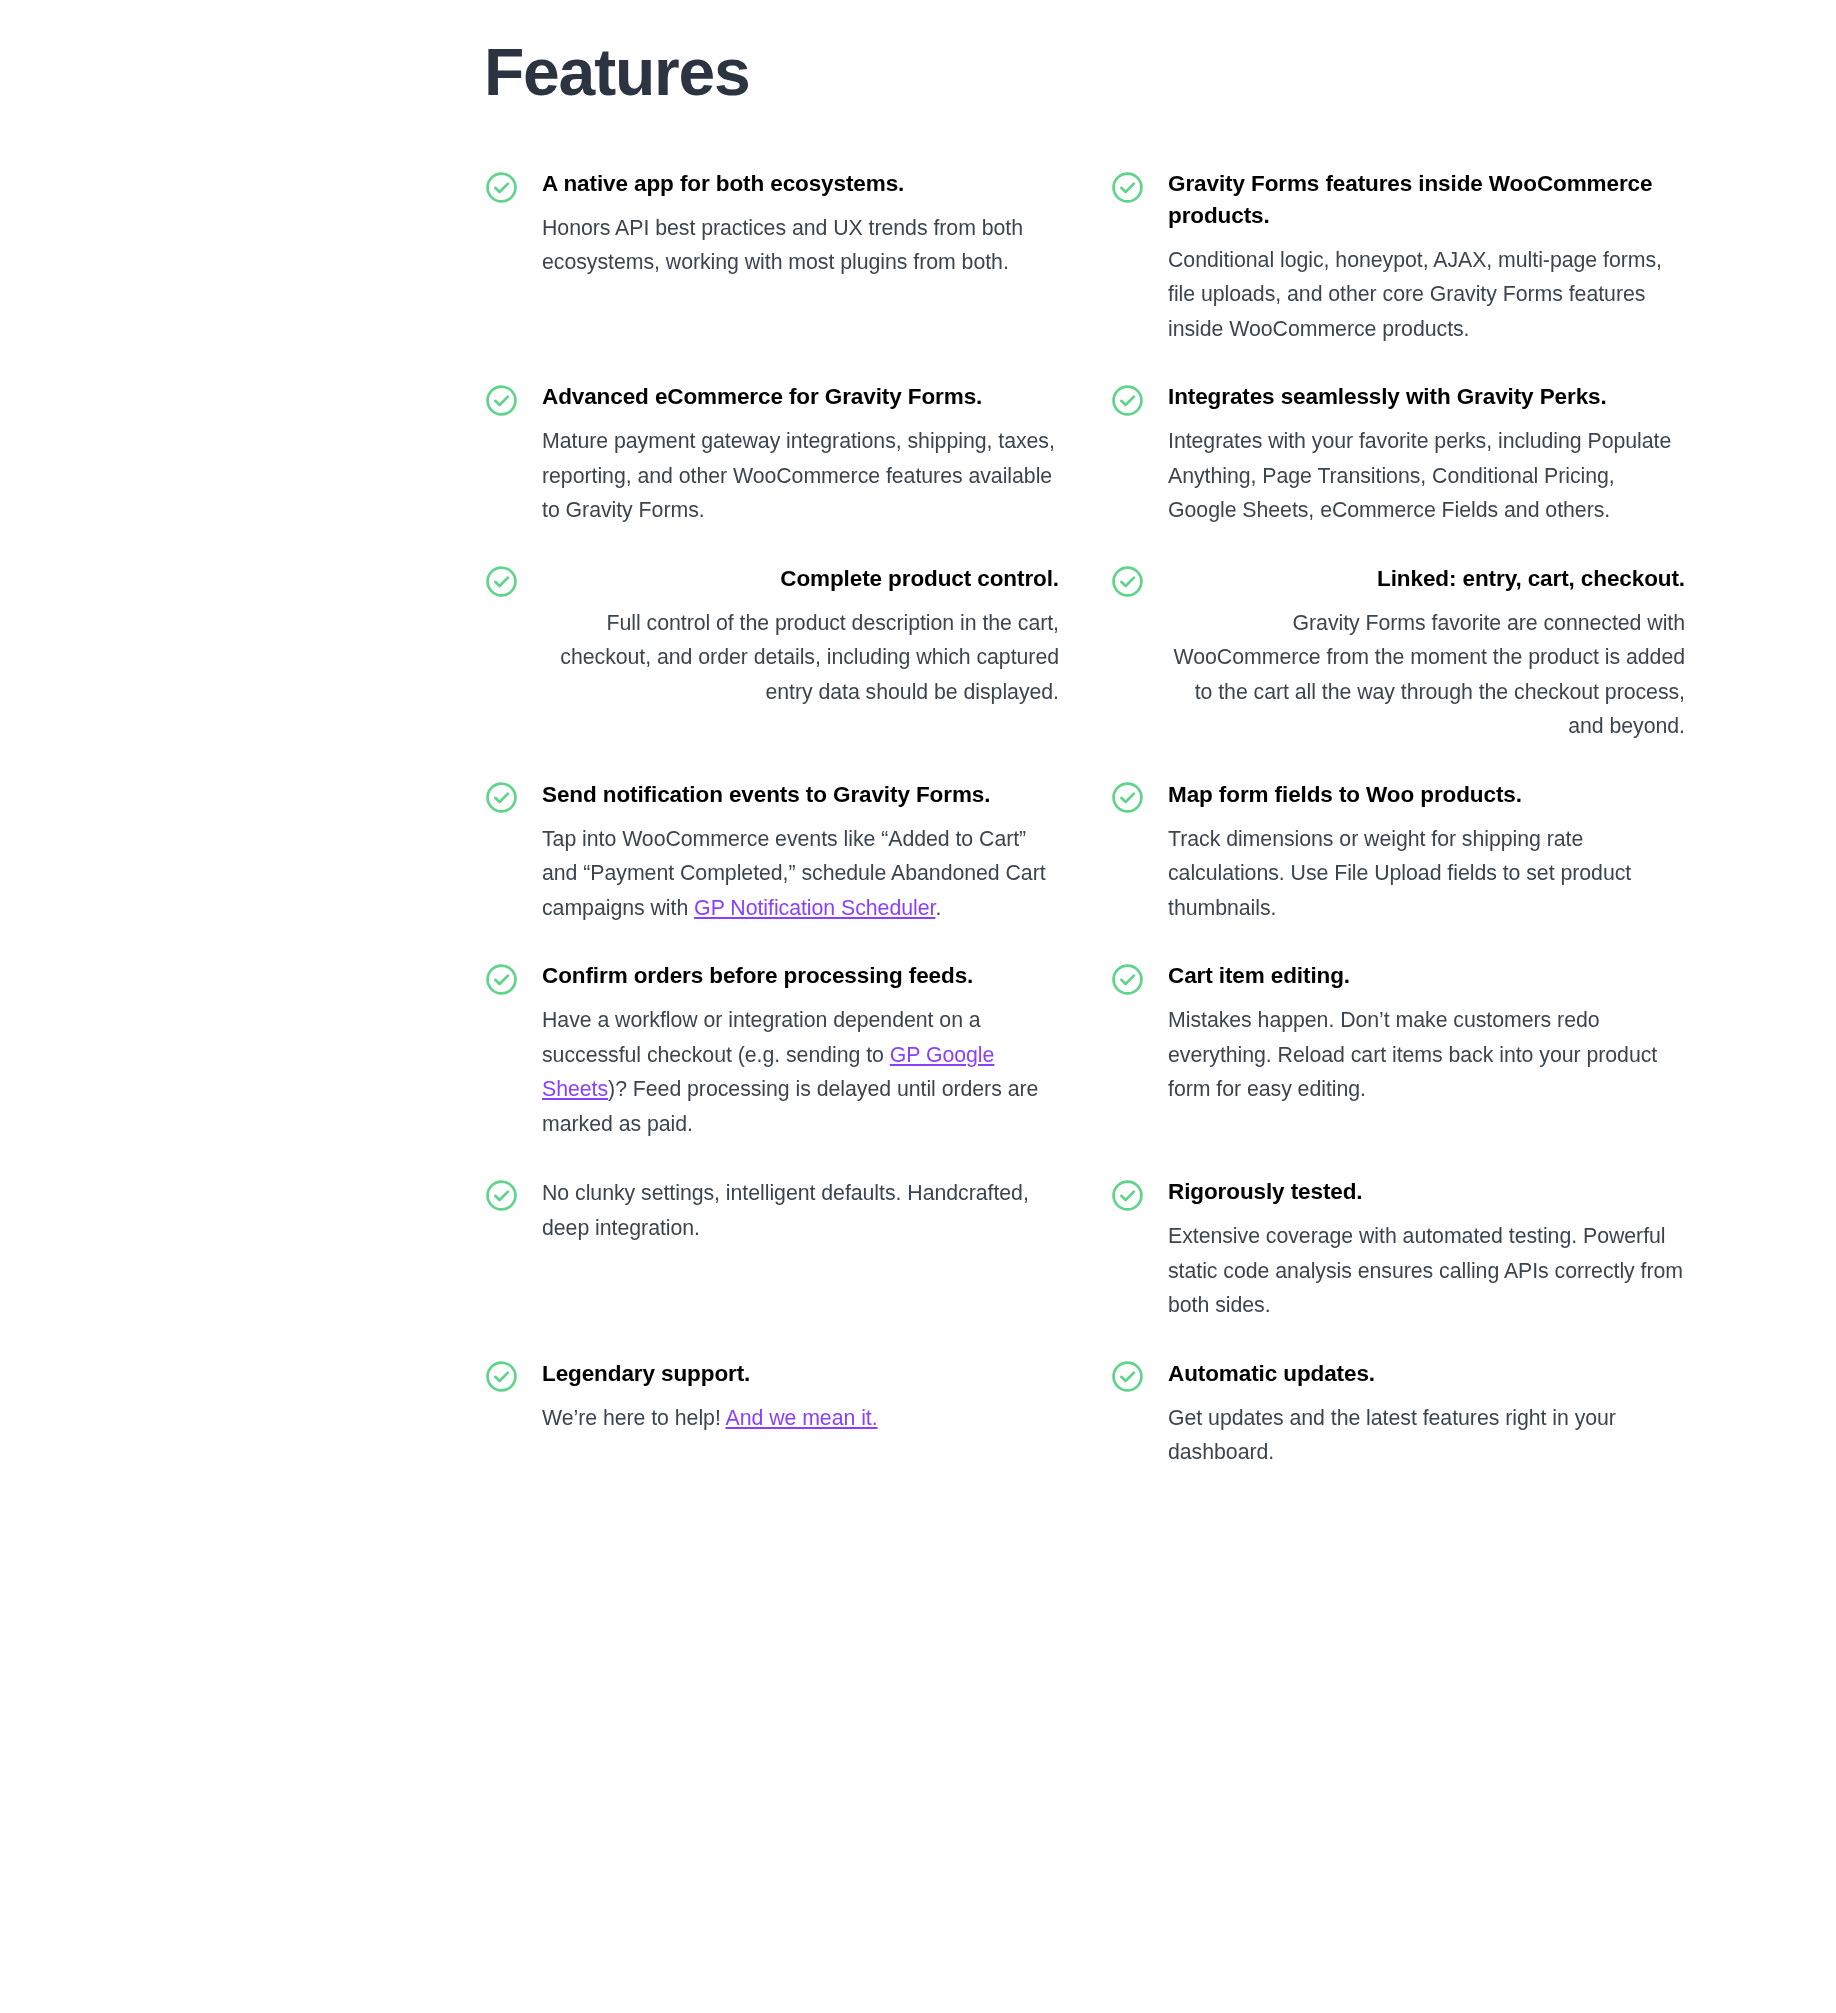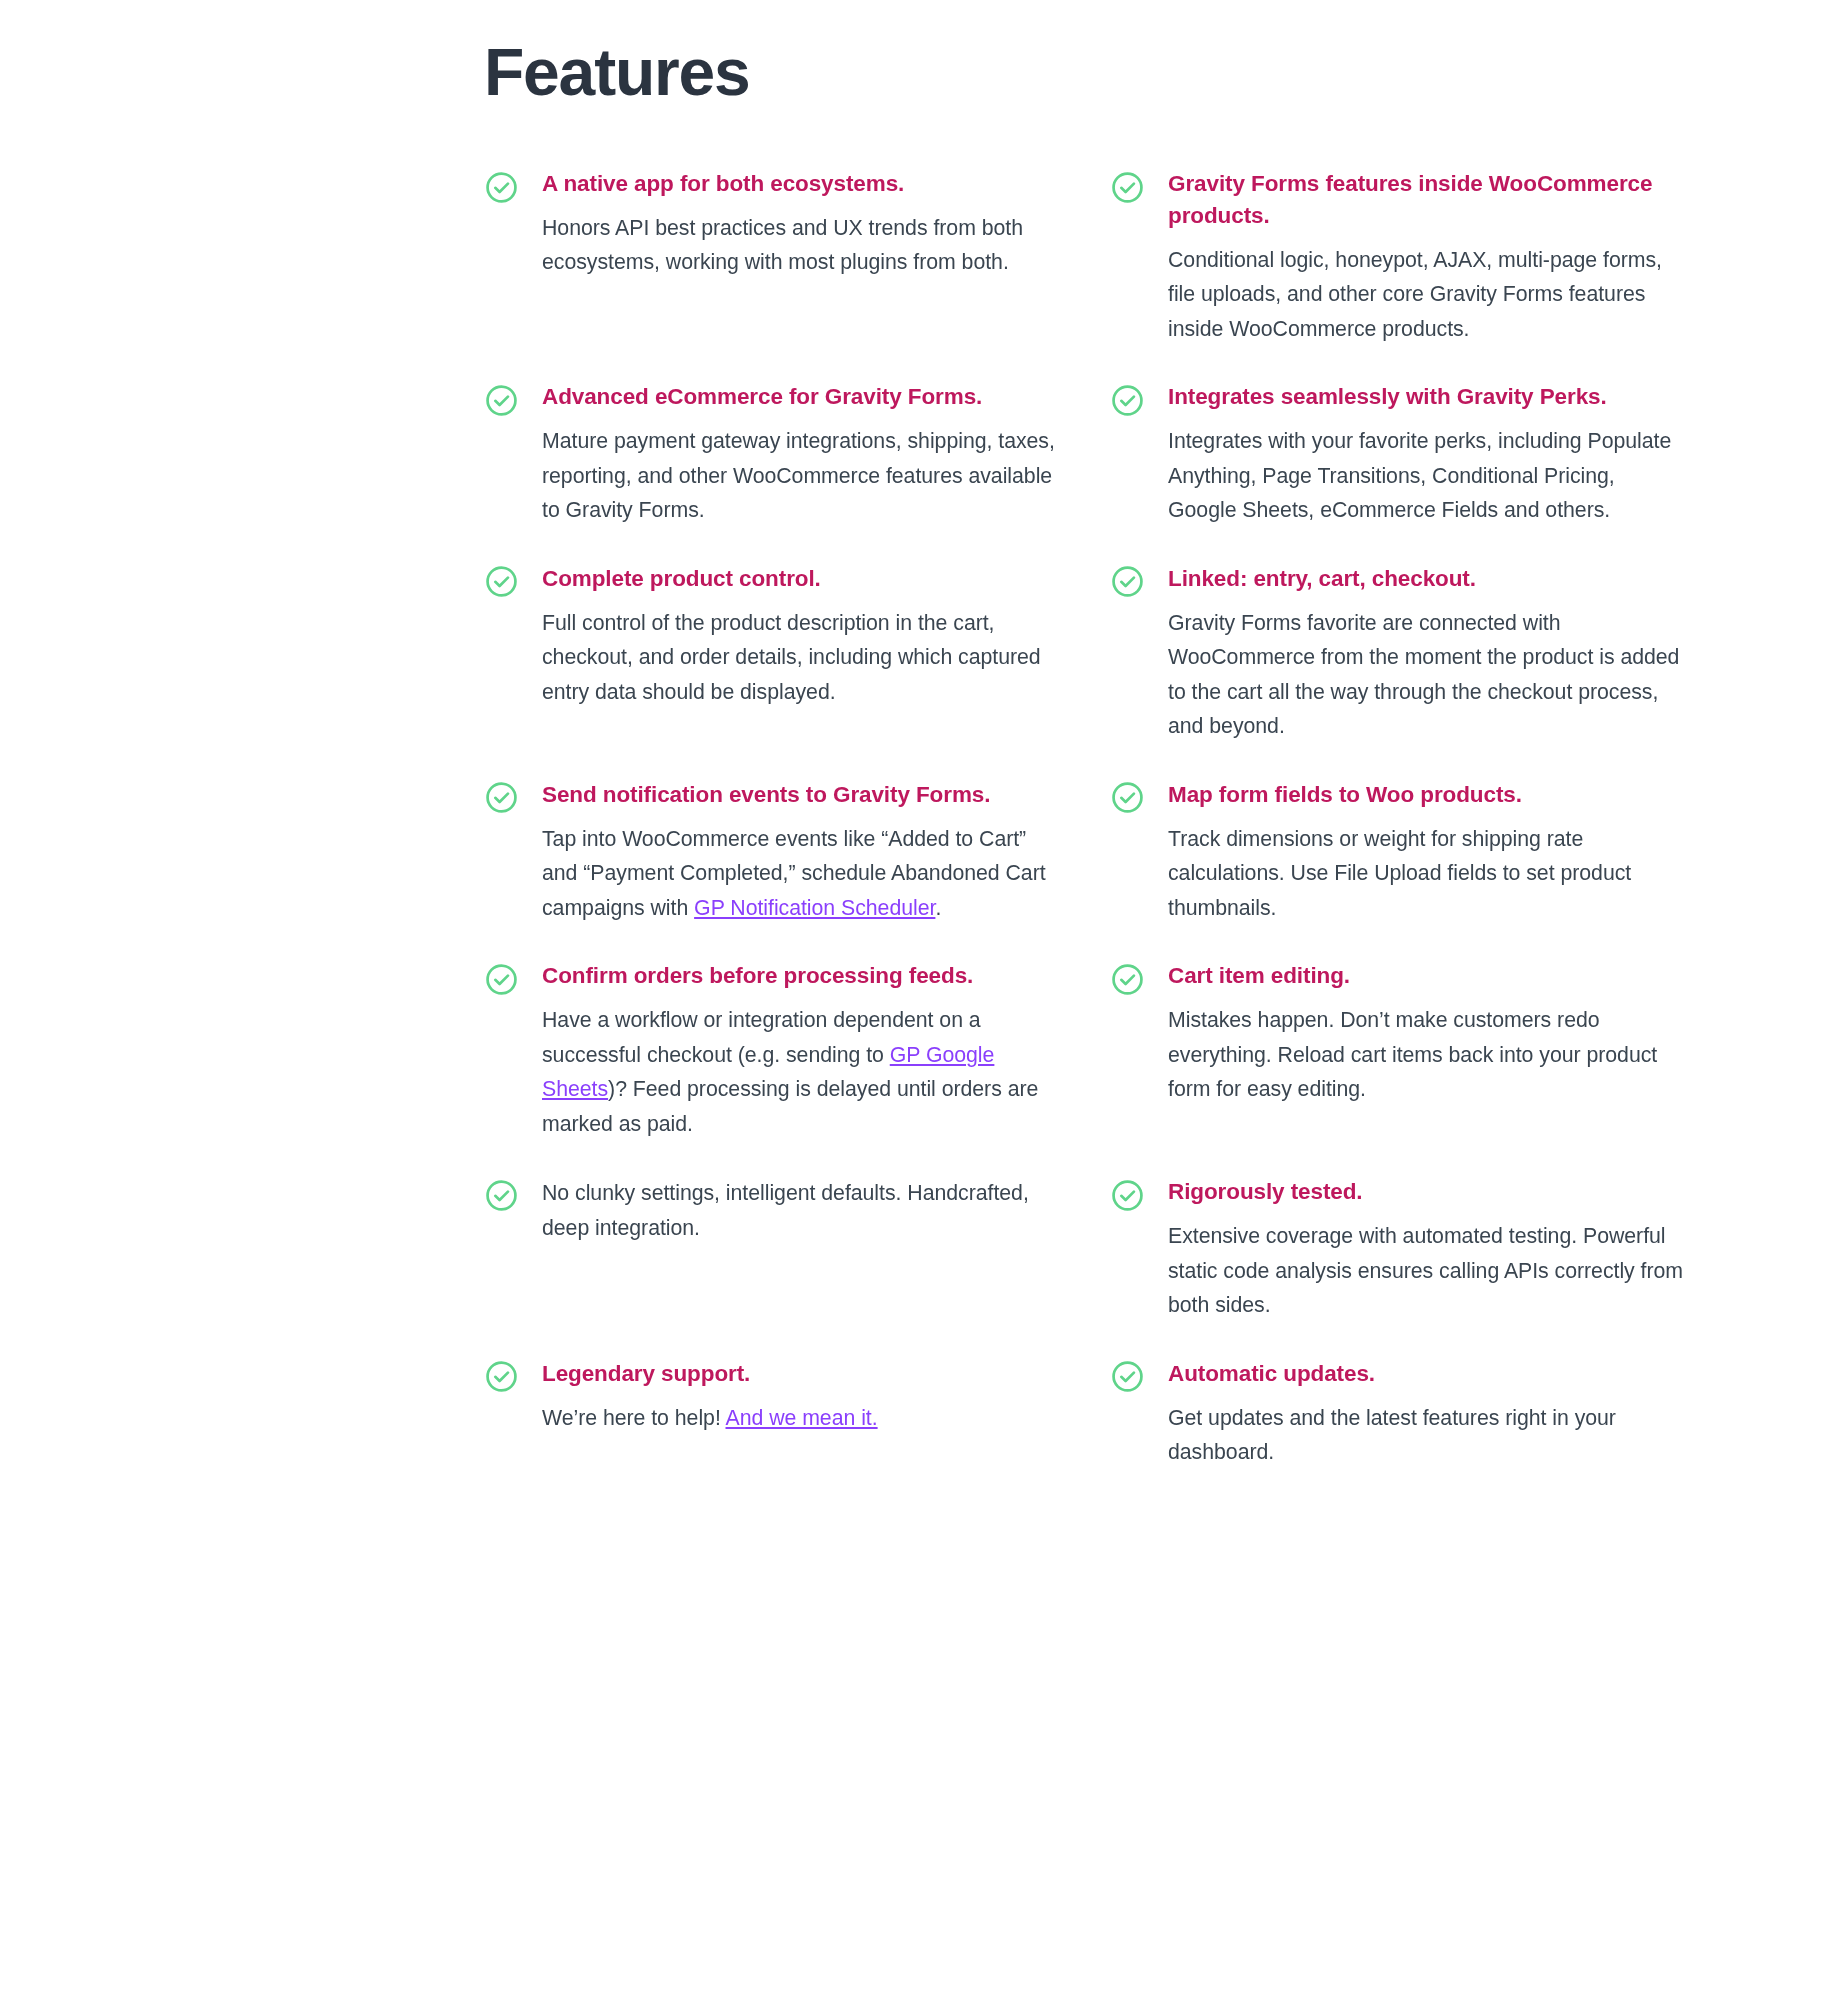--- a/index.html
+++ b/index.html
@@ -59,21 +59,21 @@
     top: 1.6px;
     width: 35px;
     height: 35px;
     display: block;
   }
 
   .feature-heading {
     font-size: 22.5px;
     line-height: 1.42;
     font-weight: 700;
-    color: #be185d;
+    color: #000000;
     letter-spacing: -0.1px;
     margin: 0 0 11px 0;
   }
 
   .feature-body {
     font-size: 21.3px;
     line-height: 1.62;
     font-weight: 400;
     color: #3a4550;
     letter-spacing: -0.04px;
@@ -84,21 +84,21 @@
     color: #8a3ffc;
     text-decoration: underline;
     text-underline-offset: 2.4px;
     text-decoration-thickness: 1.6px;
     cursor: pointer;
   }
 
   
   .r1 { min-height: 179px; }
   .r2 { min-height: 179px; }
-  .r3 { min-height: 155px; }
+  .r3 { min-height: 155px; text-align: right; }
   .r4 { min-height: 179px; }
   .r5 { min-height: 179px; }
   .r6 { min-height: 131px; }
   .r7 { min-height: 103px; }
 </style>
 </head>
 <body>
 
 <div class="page">
 

